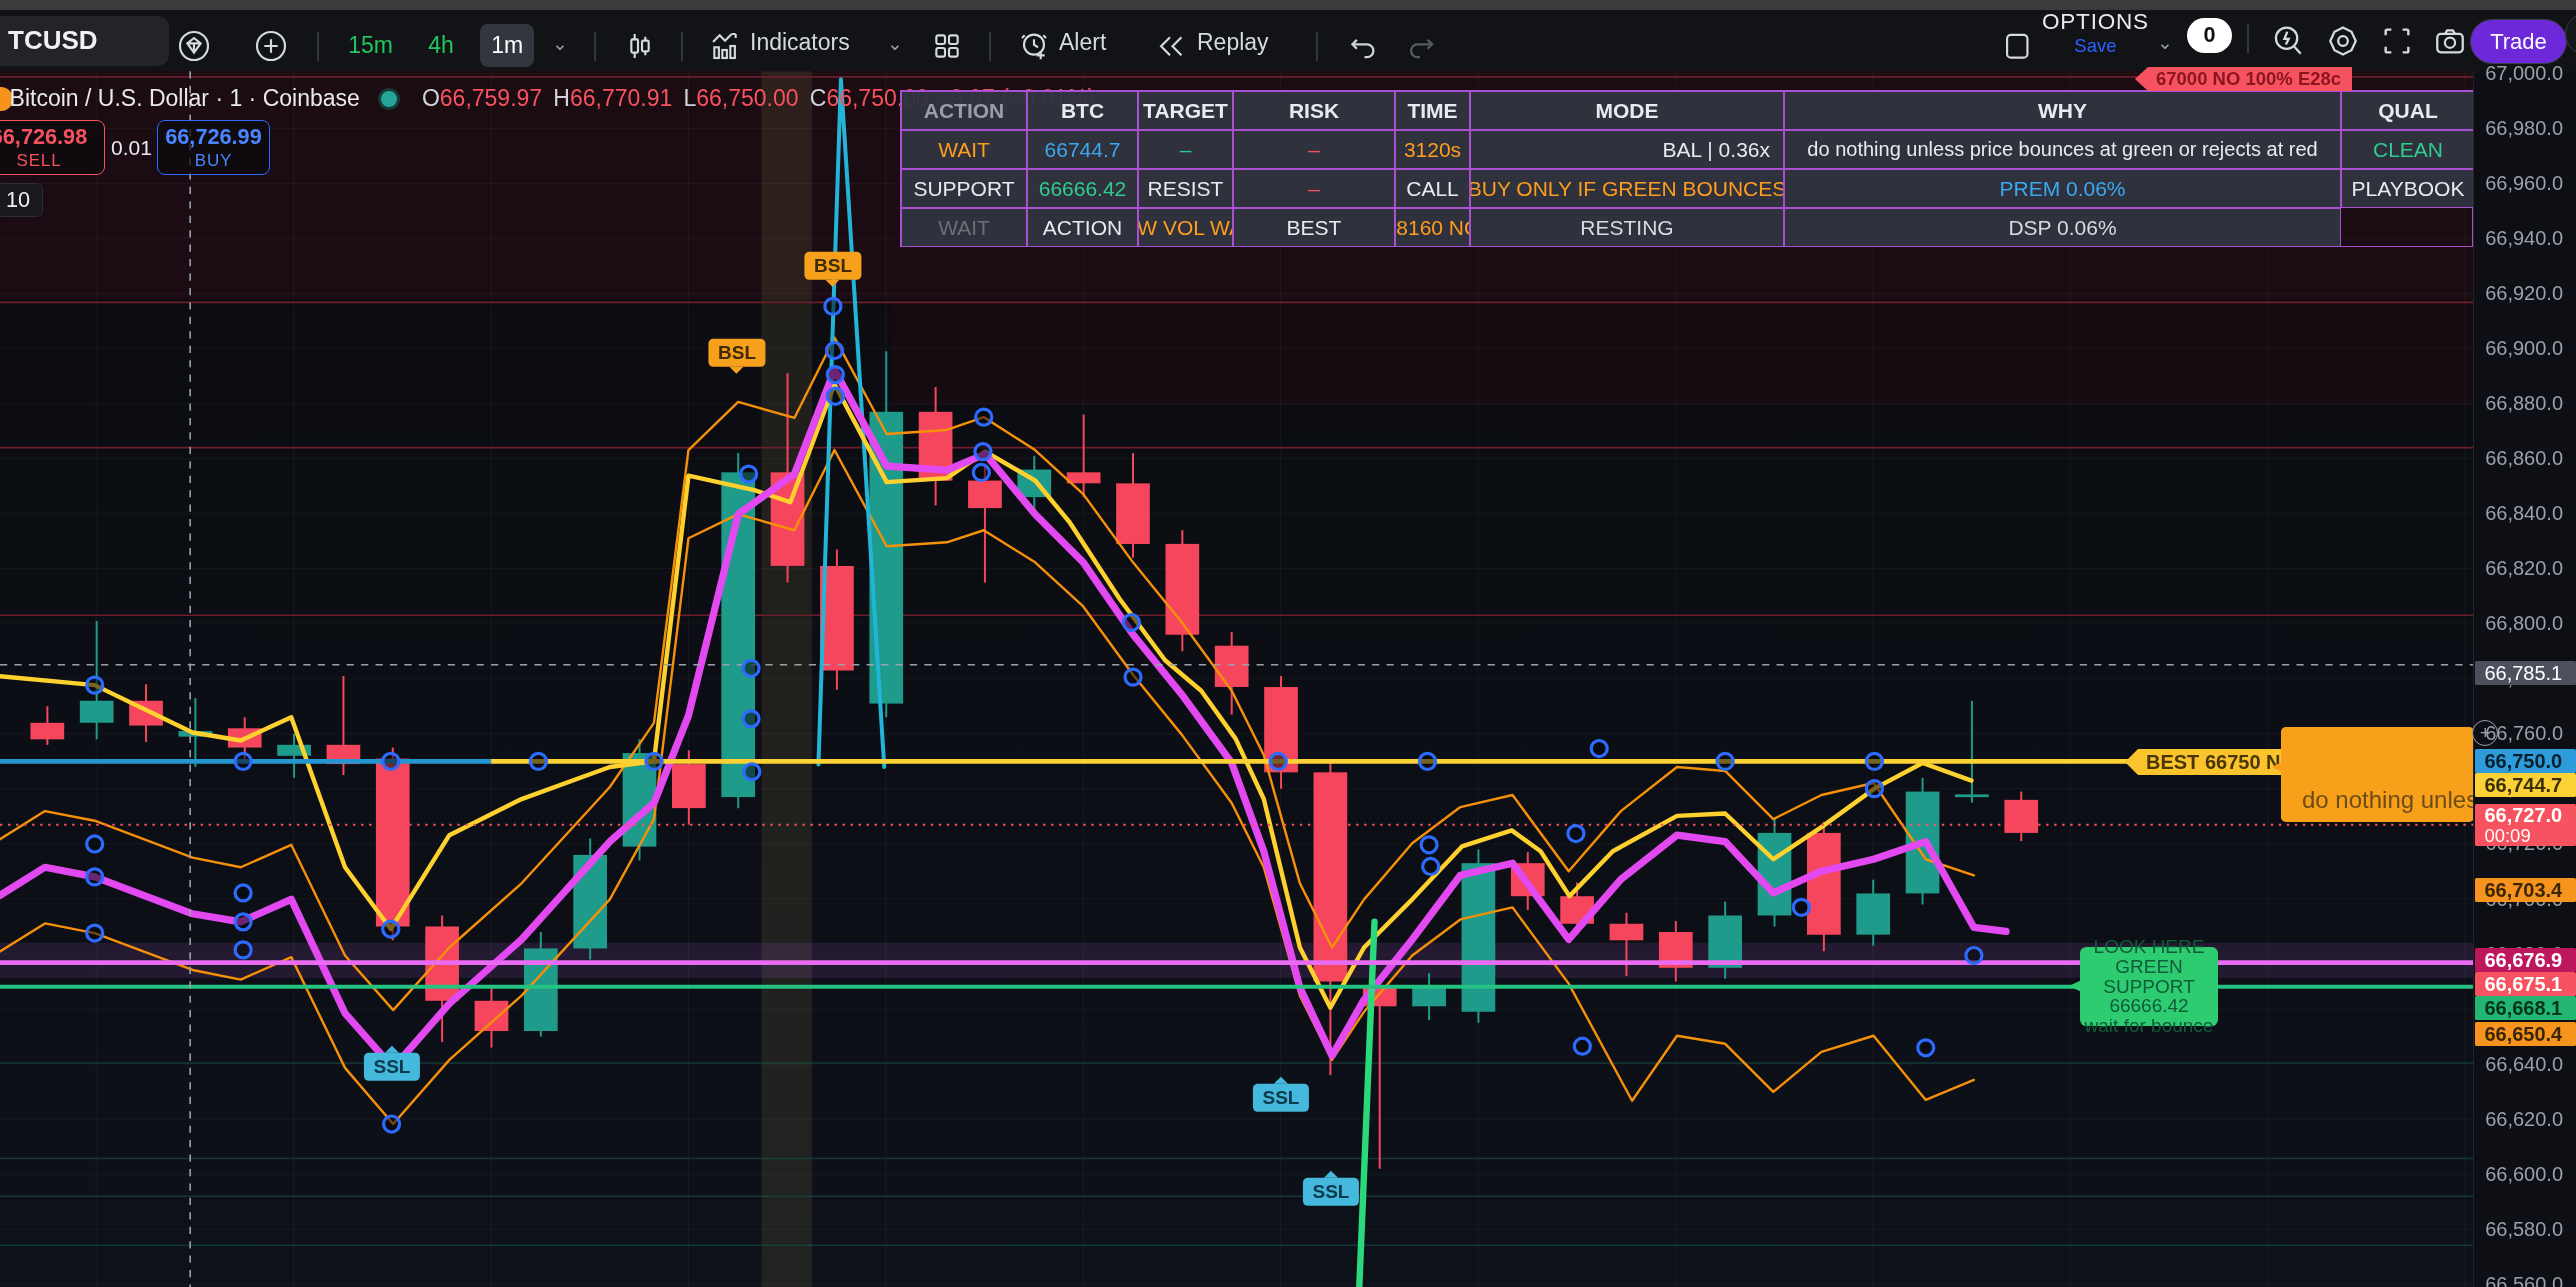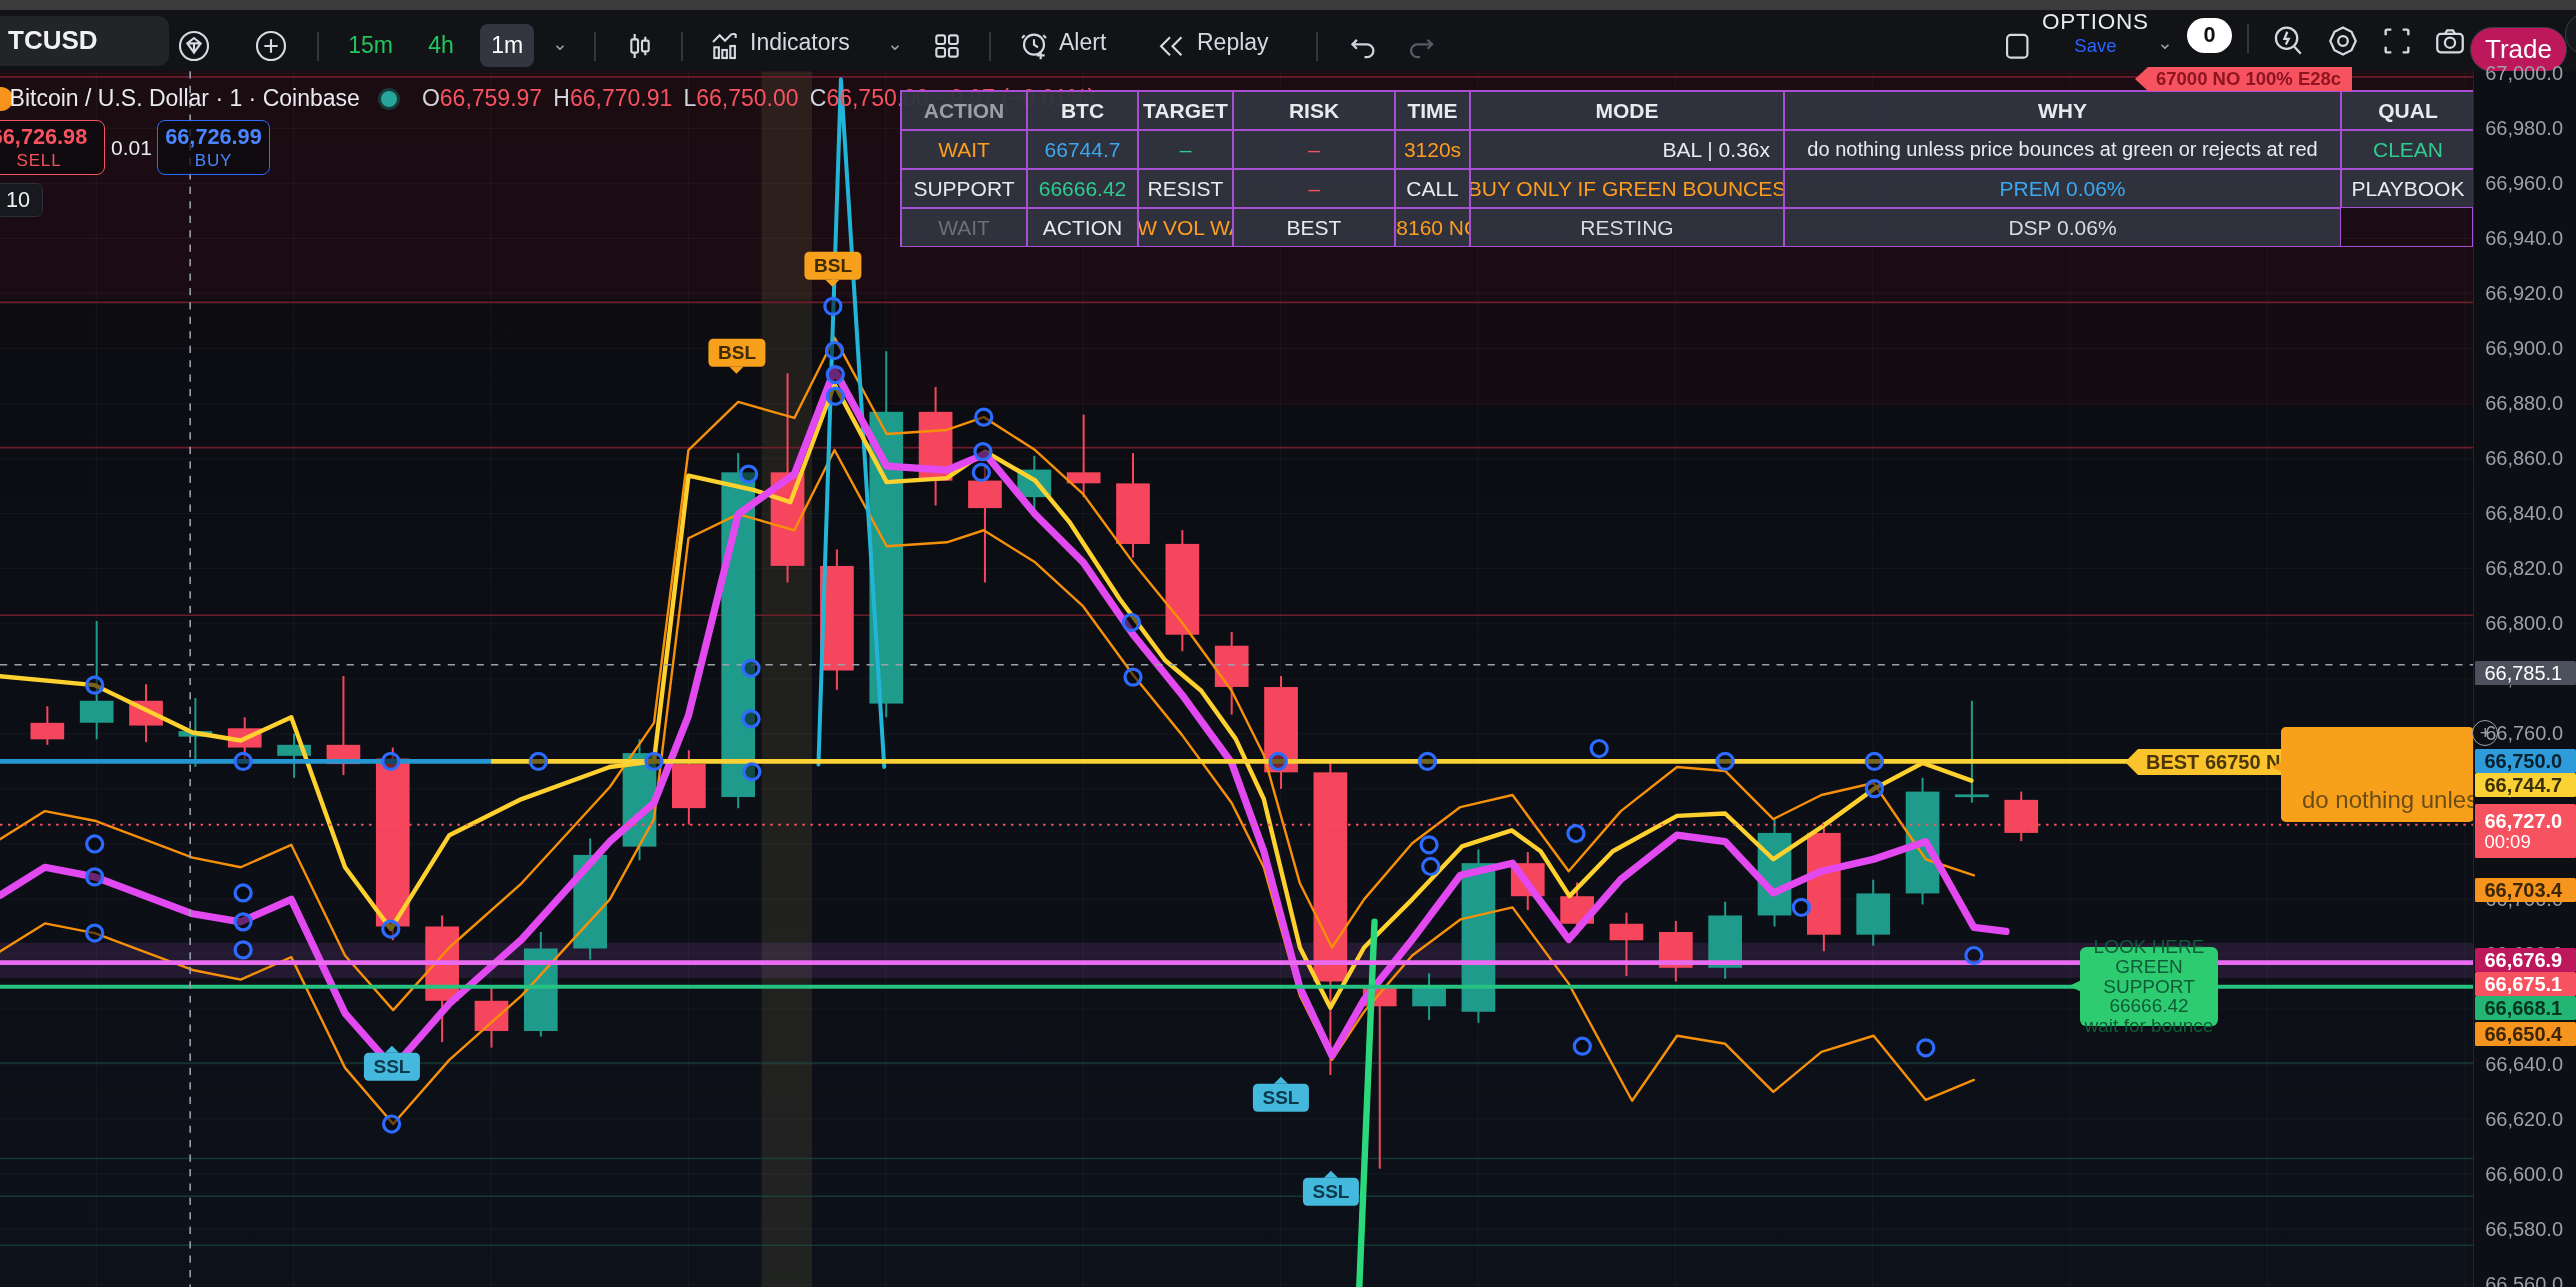--- a/index.html
+++ b/index.html
@@ -15,22 +15,22 @@
               border-radius:11.2px;display:flex;align-items:center;}
   #symbolpill span{margin-left:32px;font-size:26px;font-weight:700;color:#f0f1f3;}
   .tf{font-size:23px;color:#22c55e;padding:8px 11.2px;border-radius:8px;}
   .tf.active{background:#33363e;color:#fff;}
   .chev{font-size:19px;color:#9a9eab;}
   #optionsbox{position:absolute;left:2042px;top:11.2px;text-align:center;line-height:1.0;}
   #optionsbox .opt{font-size:22.5px;color:#e8eaee;letter-spacing:0.8px;}
   #optionsbox .sav{font-size:18.5px;color:#2962ff;margin-top:3.2px;}
   #zerochip{position:absolute;left:2187px;top:17.7px;width:45px;height:35px;background:#fff;border-radius:17.7px;
             color:#111;font-size:21.7px;font-weight:700;display:flex;align-items:center;justify-content:center;}
-  #tradebtn{position:absolute;left:2470px;top:27px;width:95px;height:43px;border:1.6px solid #3a3e47;border-radius:22.5px;
-            background:#be185d;color:#fff;font-size:26px;display:flex;align-items:center;justify-content:center;}
+  #tradebtn{position:absolute;left:2470px;top:19px;width:95px;height:43px;border:1.6px solid #3a3e47;border-radius:22.5px;
+            background:#6d28d9;color:#fff;font-size:22px;display:flex;align-items:center;justify-content:center;}
   #partialbtn{position:absolute;left:2565px;top:13px;width:40px;height:40px;border:1.6px solid #3a3e47;border-radius:50%;background:#17181b;}
   .icon svg{display:block;}
   
   #legend{position:absolute;left:9.6px;top:85px;display:flex;align-items:center;font-size:23px;white-space:nowrap;}
   #legend .ttl{color:#e8eaee;}
   #legend .dot{width:16px;height:16px;border-radius:50%;background:#26a69a;border:3.2px solid #173a37;margin:0 11.2px 0 17.7px;}
   #legend .lab{color:#d1d4dc;margin-left:11.2px;}
   #legend .val{color:#f7525f;}
   #btclogo{position:absolute;left:-11.2px;top:87px;width:24px;height:24px;border-radius:50%;background:#f7931a;}
   .tbtn{position:absolute;height:53px;border-radius:8px;display:flex;flex-direction:column;align-items:center;justify-content:center;background:rgba(12,10,14,.75);}
@@ -52,21 +52,21 @@
   #dtable .c-g{color:#2ecc8e;} #dtable .c-r{color:#f7525f;} #dtable .c-y{color:#f0c53c;}
   #dtable .c-gy{color:#6b7078;} #dtable .c-lg{color:#d8dbe0;} #dtable .c-hgy{color:#9a9ea8;}
   #dtable .al-r{justify-content:flex-end;padding-right:13px;}
   
   #axis{position:absolute;left:2473px;top:71px;width:103px;height:1217px;background:#0d0f15;border-left:0.8px solid #20242e;}
   .tick{position:absolute;left:11.2px;font-size:20px;color:#9ba0ab;white-space:nowrap;}
   .chip{position:absolute;left:0.8px;width:101px;height:24px;font-size:20px;font-weight:600;display:flex;align-items:center;
         padding-left:9.6px;box-sizing:border-box;border-radius:1.6px;white-space:nowrap;}
   .chip.blue{background:#2e9bdb;color:#06202e;}
   .chip.yellow{background:#fbd235;color:#3c2f05;}
-  .chip.red{background:#f7525f;color:#fff;flex-direction:column;align-items:flex-start;justify-content:center;height:54px;line-height:1.05;}
+  .chip.red{background:#f7525f;color:#fff;flex-direction:column;align-items:flex-start;justify-content:center;height:42px;line-height:1.05;}
   .chip.red .sub{font-size:18.5px;font-weight:400;}
   .chip.orange{background:#f7941d;color:#3c2605;}
   .chip.magenta{background:#be185d;color:#fff;}
   .chip.green{background:#22b573;color:#06351f;}
   .chip.gray{background:#4c515d;color:#fff;font-weight:400;margin-top:12px;}
   #axplus{position:absolute;left:-1.6px;top:649px;width:24px;height:24px;border:1.6px solid #9ba0ab;border-radius:50%;
           color:#9ba0ab;font-size:19px;display:flex;align-items:center;justify-content:center;background:#0d0f15;}
   
   .mark{position:absolute;transform:translate(-50%,-50%);font-size:19px;font-weight:700;padding:3.2px 9.6px;border-radius:4.8px;}
   .mark:after{content:"";position:absolute;left:50%;margin-left:-7.2px;border:7.2px solid transparent;}

